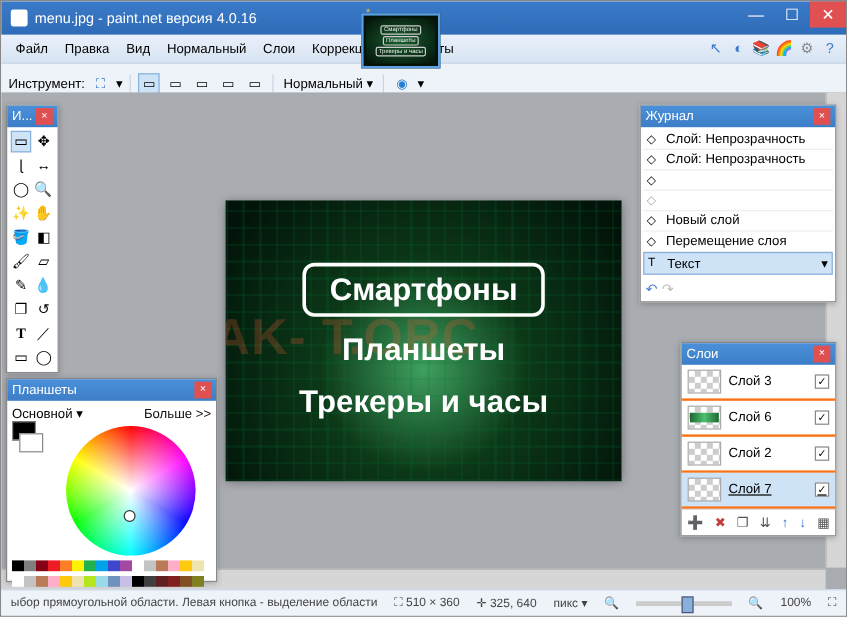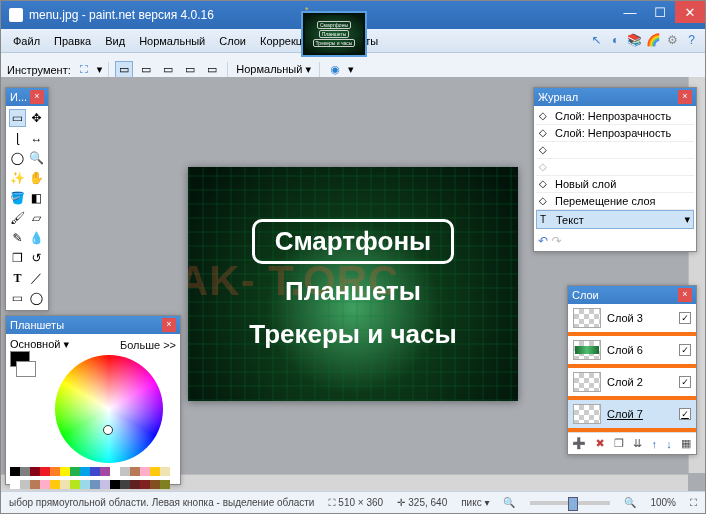--- a/index.html
+++ b/index.html
@@ -57,21 +57,21 @@
 .history { top: 86px; right: 8px; width: 164px; }
 .history-body { padding: 2px; }
 .h-row { display: flex; align-items: center; gap: 4px; padding: 2px 3px; border-bottom: 1px solid #eee; }
 .h-row.sel { background: #cfe3f7; border: 1px solid #88b0dc; }
 .h-row.dim { color: #aaa; }
 .h-ico { width: 12px; height: 12px; display: inline-block; font-size: 10px; }
 .h-foot { padding: 3px 4px; color: #4b7fc8; font-size: 12px; }
 
 .layers { top: 284px; right: 8px; width: 130px; }
 .layers-body { }
-.l-row { display: flex; align-items: center; gap: 6px; padding: 4px 5px; border-bottom: 4px solid #f97316; }
+.l-row { display: flex; align-items: center; gap: 6px; padding: 4px 5px; border-bottom: 2px solid #f97316; }
 .l-row.sel { background: #cfe3f7; text-decoration: underline; }
 .l-thumb { width: 28px; height: 20px; border: 1px solid #aaa; background: repeating-conic-gradient(#ccc 0 25%, #fff 0 50%) 0 0/10px 10px; display:flex; align-items:center; justify-content:center; }
 .l-thumb .green { width: 90%; height: 8px; background: linear-gradient(90deg,#1a6a30,#4fc070,#1a6a30); }
 .l-chk { width: 12px; height: 12px; border: 1px solid #888; background: #fff; margin-left: auto; font-size: 9px; text-align: center; line-height: 10px; }
 .l-foot { height: 22px; border-top: 1px solid #ddd; display: flex; align-items: center; justify-content: space-around; font-size: 11px; color: #555; }
 
 .statusbar { position: absolute; bottom: 0; left: 0; right: 0; height: 22px; background: #eef3fa; border-top: 1px solid #c8d4e4; display: flex; align-items: center; font-size: 10px; color: #444; gap: 14px; padding: 0 8px; }
 .statusbar .grow { flex: 1; white-space: nowrap; overflow: hidden; }
 .zoom-track { width: 80px; height: 4px; background: #ccc; position: relative; }
 .zoom-track::after { content:""; position:absolute; width:8px; height:12px; background:#88b0dc; border:1px solid #557; top:-4px; left: 38px; }

